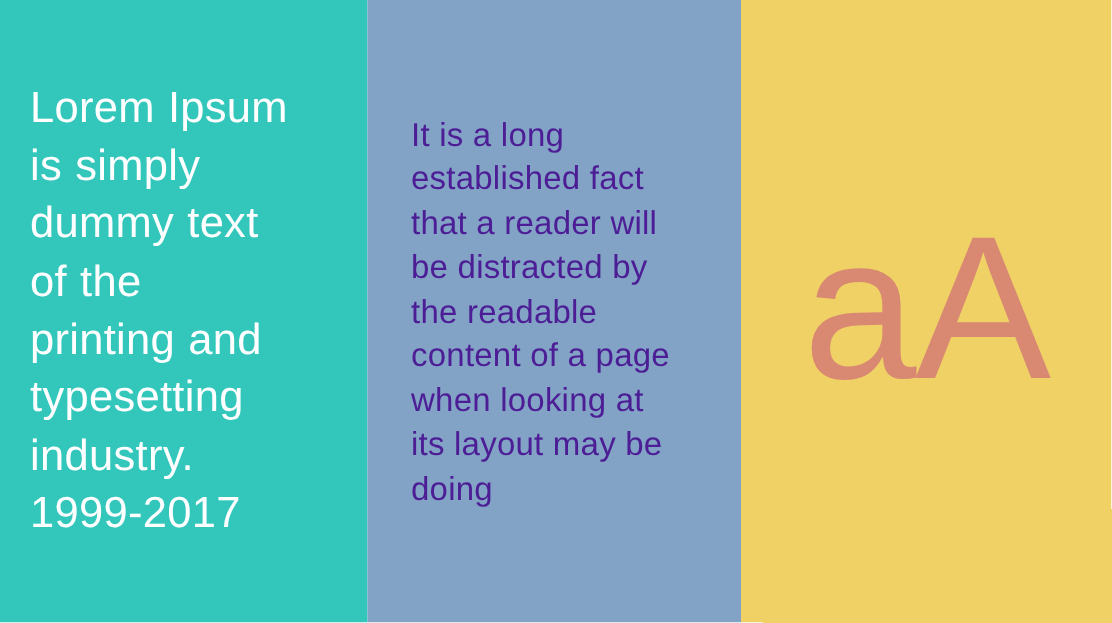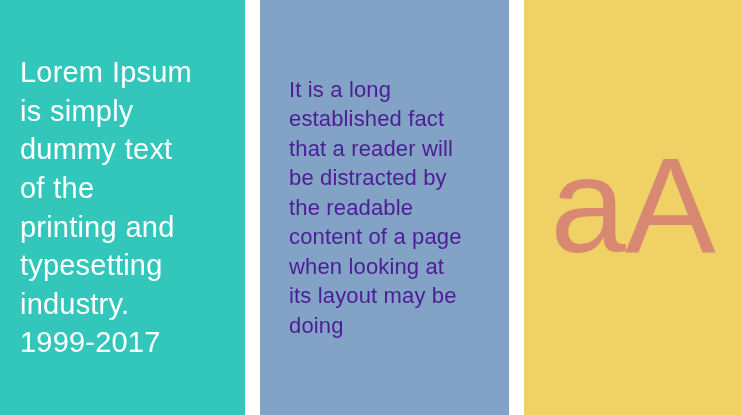--- a/index.html
+++ b/index.html
@@ -94,21 +94,21 @@
     font-size: 136px;
     line-height: 1;
     letter-spacing: -1px;
     text-align: center;
     user-select: none;
   }
 </style>
 </head>
 <body style="background: rgb(255, 255, 255);">
 
-<div id="specimen-board" style="width: 741px; height: 415px; gap: 15px;">
+<div id="specimen-board" style="width: 741px; height: 415px;">
 
   <section class="panel panel-heading" style="background-color: rgb(51, 199, 188);">
     <p class="heading-text" style="color: rgb(255, 255, 255); font-size: 29px;">Lorem Ipsum
 is simply
 dummy text
 of the
 printing and
 typesetting
 industry.
 1999-2017</p>

